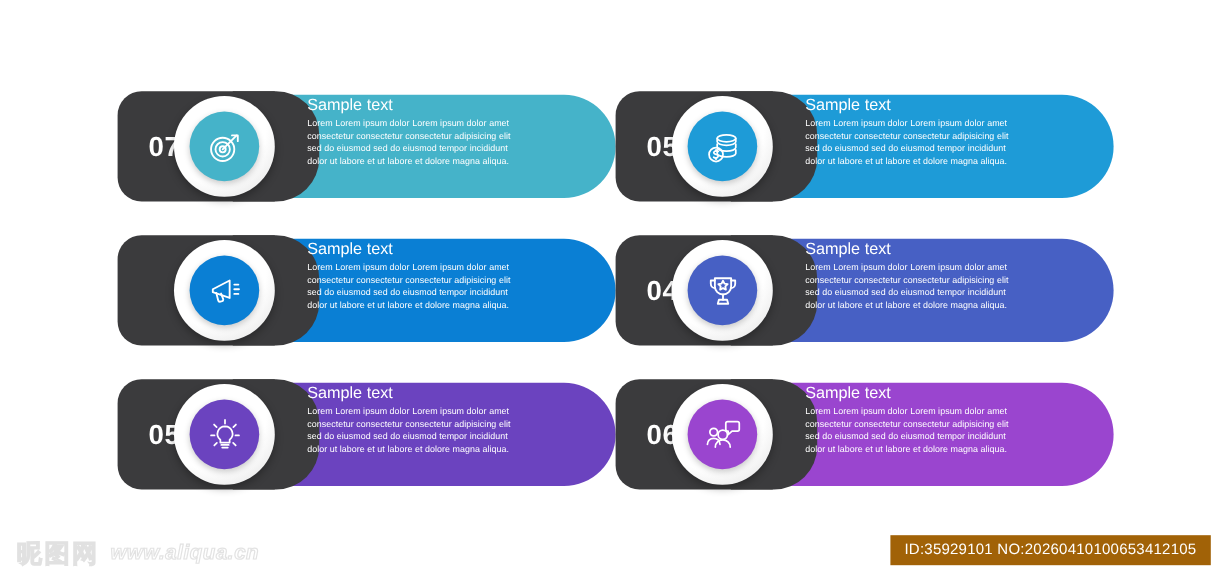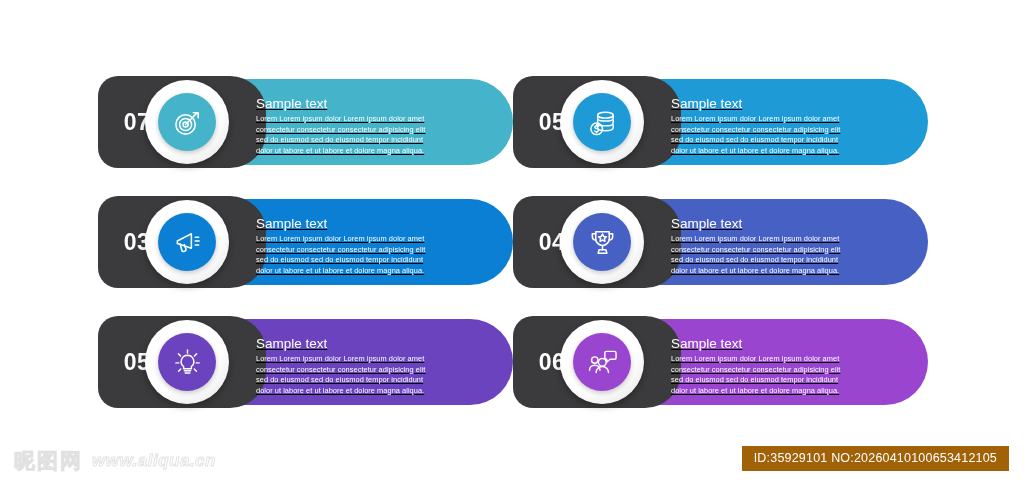--- a/index.html
+++ b/index.html
@@ -71,24 +71,23 @@
   .icon-circle {
     width: 58px; height: 58px;
     border-radius: 50%;
     display: flex; align-items: center; justify-content: center;
     box-shadow: 0 2px 5px rgba(0,0,0,0.22);
   }
   .icon-circle svg { width: 31px; height: 31px; display: block; }
 
   
   .text-wrap {
-    position: absolute; left: 158px; top: 20px;
+    position: absolute; left: 158px; top: 4px;
     width: 230px;
     z-index: 6;
-    text-decoration: underline;
   }
   .title {
     color: #ffffff;
     font-size: 13.5px;
     font-weight: 400;
     line-height: 16px;
     margin-bottom: 2px;
     white-space: nowrap;
   }
   .body-line {
@@ -181,21 +180,20 @@
       <div class="body-line">Lorem  Lorem ipsum dolor Lorem ipsum dolor  amet</div>
           <div class="body-line">consectetur  consectetur  consectetur adipisicing elit</div>
           <div class="body-line">sed  do  eiusmod sed  do  eiusmod tempor incididunt</div>
           <div class="body-line">dolor  ut labore et   ut labore et dolore magna aliqua.</div>
     </div>
       </div>
       <div class="item">
     <div class="bar" style="background:#0a7fd4"></div>
     <div class="dark-panel"></div>
     <div class="dark-bump"></div>
-    <div class="num">03</div>
     <div class="ring">
       <div class="icon-circle" style="background:#0a7fd4">
     <svg viewBox="0 0 32 32" fill="none" stroke="#fff" stroke-width="1.6" stroke-linecap="round" stroke-linejoin="round">
       <path d="M5.5 14.5 L20 7 v15 L5.5 17 z"></path>
       <path d="M8.5 17.6 l1.6 6.4 c.2 .9 1.1 1.4 2 1.2 l1.3-.4 c.9-.3 1.3-1.2 1-2 l-1.8-4.6"></path>
       <path d="M24 10.5 h3.5 M24 14.5 h4 M24 18.5 h3.5"></path>
     </svg>
           </div>
     </div>
     <div class="text-wrap">

